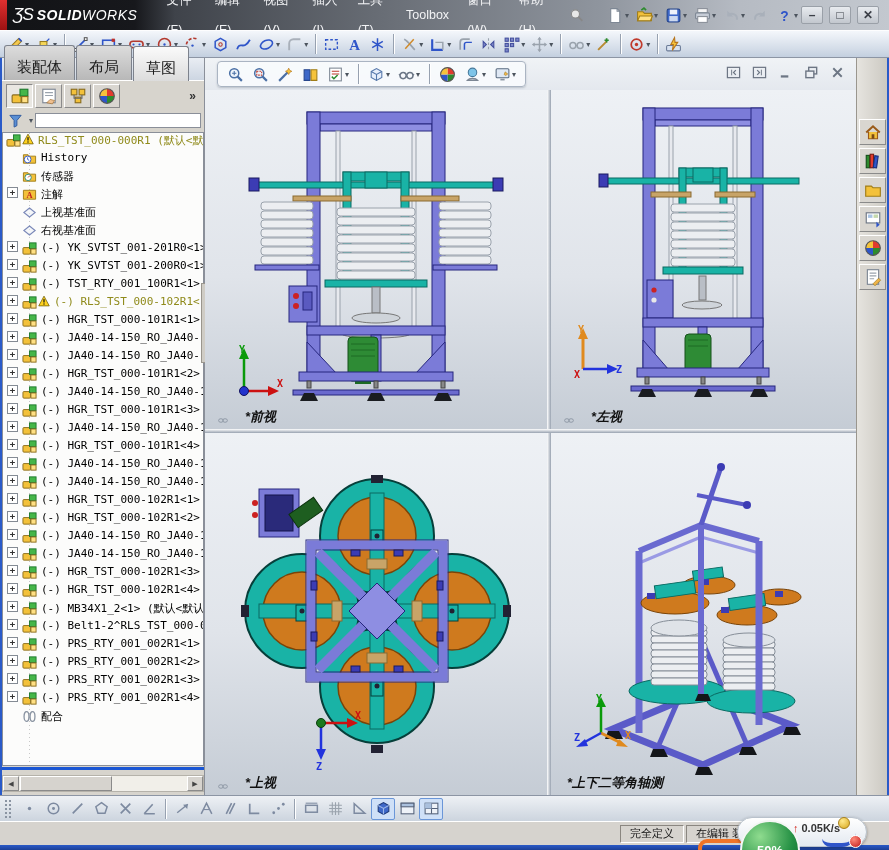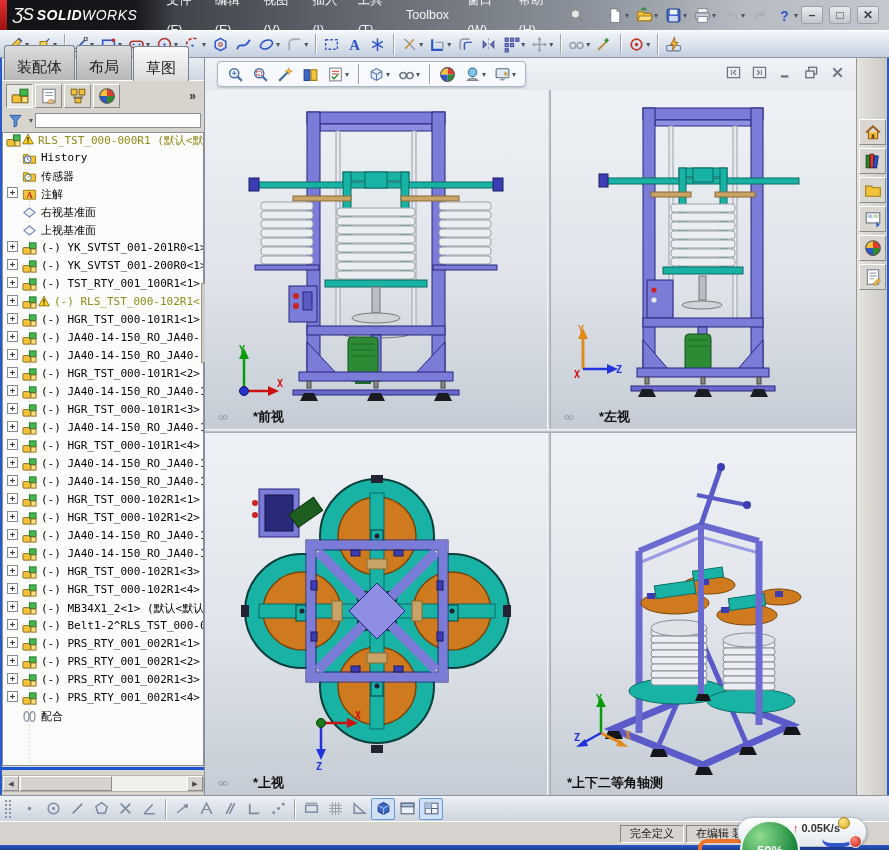--- a/index.html
+++ b/index.html
@@ -78,22 +78,22 @@
 
   #vpgrid { position:absolute; left:0; top:32px; width:651px; height:705px; }
   .vp { position:absolute; background:linear-gradient(180deg,#eef1f5 0%,#e0e4ea 55%,#c5ccd5 100%); overflow:hidden; }
   #vp-front { left:0; top:0; width:342px; height:339px; }
   #vp-left  { left:346px; top:0; width:305px; height:339px; }
   #vp-top   { left:0; top:343px; width:342px; height:362px; }
   #vp-iso   { left:346px; top:343px; width:305px; height:362px; }
   #vsplit { position:absolute; left:342px; top:0; width:4px; height:705px; background:linear-gradient(90deg,#fff,#98a2b0); }
   #hsplit { position:absolute; left:0; top:339px; width:651px; height:4px; background:linear-gradient(#fff,#98a2b0); }
   .vp svg.model { position:absolute; left:0; top:0; width:100%; height:100%; }
-  .vplabel { position:absolute; left:8px; bottom:3px; display:flex; align-items:center; gap:20px;
-    font-size:13px; font-weight:bold; color:#101010; }
+  .vplabel { position:absolute; left:8px; bottom:3px; display:flex; align-items:flex-end; gap:12px;
+    font-size:13px; font-weight:bold; color:#101010;font-style:italic; }
   .chain { width:20px; height:11px; }
   .triad { position:absolute; }
   .triad text { font:bold 10px "DejaVu Sans Mono",monospace; }
 
   
   #taskpane { position:absolute; left:856px; top:0; width:31px; height:737px; background:linear-gradient(90deg,#e6e4df,#ccc9c2); border-left:1px solid #9a968e; }
   .tpbtn { width:27px; height:26px; margin:3px 1px 0 2px; display:flex; align-items:center; justify-content:center;
     background:#d9d6d0; border:1px solid; border-color:#fff #8a8a8a #8a8a8a #fff; }
   #tp-spacer { height:58px; }
 
@@ -495,30 +495,30 @@
             </span>
             <span class="tlabel">注解</span>
           </div>
           <div class="trow">
             <span class="tspace"></span>
             <span class="ticon">
               <svg class="ic" style="width:15px;height:15px" viewBox="0 0 16 16">
                 <path d="M8 3.2L14 8l-6 4.8L2 8z" fill="#eef2f8" fill-opacity=".5" stroke="#7a88b8" stroke-width="1.2"></path>
               </svg>
             </span>
+            <span class="tlabel">上视基准面</span>
+          </div>
+          <div class="trow">
+            <span class="tspace"></span>
+            <span class="ticon">
+              <svg class="ic" style="width:15px;height:15px" viewBox="0 0 16 16">
+                <path d="M8 3.2L14 8l-6 4.8L2 8z" fill="#eef2f8" fill-opacity=".5" stroke="#7a88b8" stroke-width="1.2"></path>
+              </svg>
+            </span>
             <span class="tlabel">右视基准面</span>
-          </div>
-          <div class="trow">
-            <span class="tspace"></span>
-            <span class="ticon">
-              <svg class="ic" style="width:15px;height:15px" viewBox="0 0 16 16">
-                <path d="M8 3.2L14 8l-6 4.8L2 8z" fill="#eef2f8" fill-opacity=".5" stroke="#7a88b8" stroke-width="1.2"></path>
-              </svg>
-            </span>
-            <span class="tlabel">上视基准面</span>
           </div>
           <div class="trow">
             <span class="texp">+</span>
             <span class="ticon">
               <svg class="ic" style="width:15px;height:15px" viewBox="0 0 16 16">
                 <rect x="1" y="7" width="8" height="7" rx="1" fill="#f3c13a" stroke="#8a6d1f"></rect>
                 <rect x="8" y="2" width="7" height="6" fill="#45b649" stroke="#1e7a2e"></rect>
                 <rect x="9.5" y="8.5" width="5.5" height="5.5" fill="#ffe084" stroke="#8a6d1f"></rect>
               </svg>
             </span>

